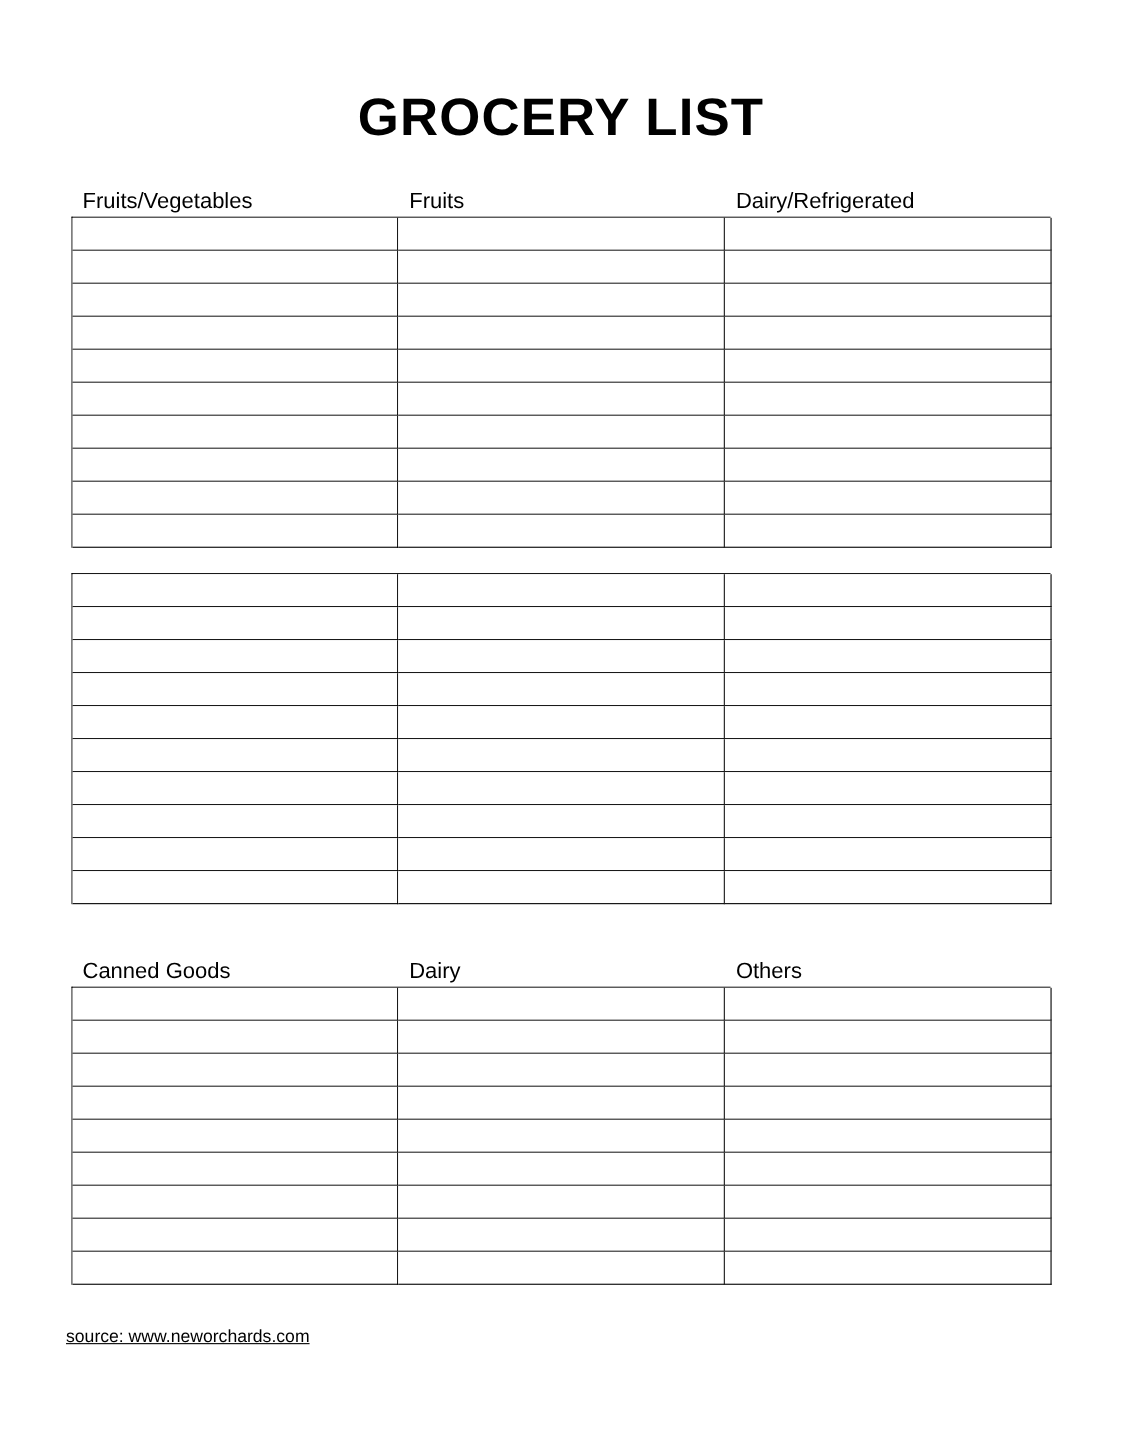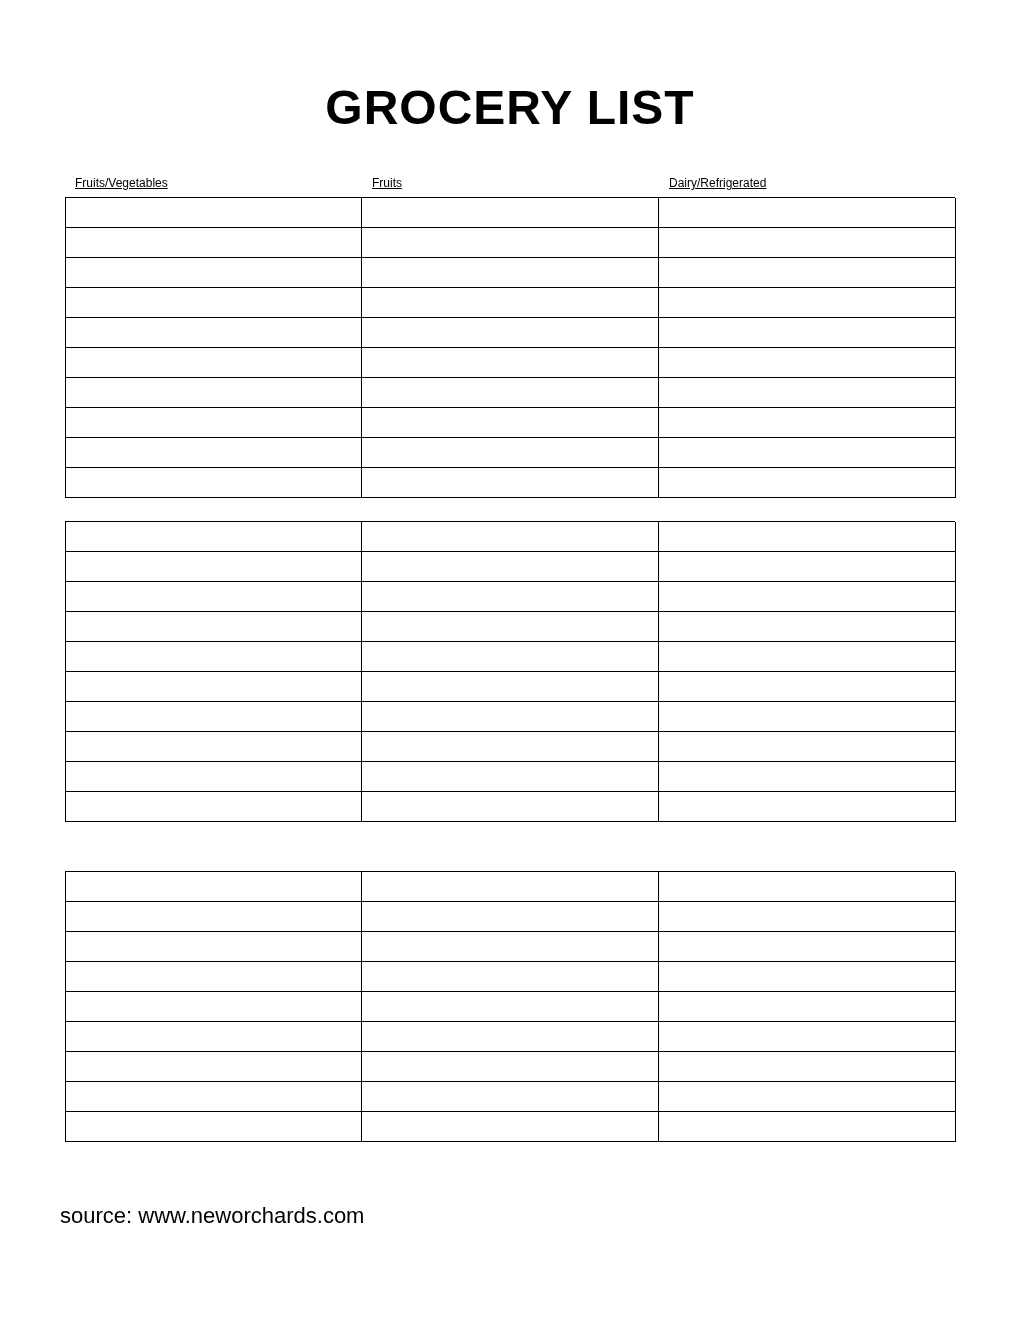--- a/index.html
+++ b/index.html
@@ -35,46 +35,46 @@
     }
     .section-headers {
       position: relative;
       height: 26px;
       display: flex;
     }
     .section-header {
       width: 297px;
       box-sizing: border-box;
       padding-left: 10px;
-      font-size: 12px;
+      font-size: 20px;
       line-height: 24px;
       white-space: nowrap;
-      text-decoration: underline;
     }
     .grid {
       display: grid;
       grid-template-columns: 296px 297px 297px;
       border-top: 1.5px solid #000;
       border-left: 1.5px solid #000;
       width: 890px;
       box-sizing: border-box;
     }
     .cell {
       height: 30px;
       box-sizing: border-box;
       border-right: 1.5px solid #000;
       border-bottom: 1.5px solid #000;
       background: #ffffff;
     }
     .source-note {
       position: absolute;
       left: 60px;
       top: 1206px;
-      font-size: 22px;
+      font-size: 16px;
       line-height: 20px;
+      text-decoration: underline;
     }
   </style>
 </head>
 <body>
 
 <h1 class="page-title">GROCERY LIST</h1>
 
 <div class="section" id="section-0" style="top:171px;">
   <div class="section-headers">
     <div class="section-header">Fruits/Vegetables</div>
@@ -144,20 +144,25 @@
       <div class="cell"></div>
       <div class="cell"></div>
       <div class="cell"></div>
       <div class="cell"></div>
       <div class="cell"></div>
       <div class="cell"></div>
     </div>
 </div>
 
 <div class="section" id="section-2" style="top:871px;">
+  <div class="section-headers">
+    <div class="section-header">Canned Goods</div>
+    <div class="section-header">Dairy</div>
+    <div class="section-header">Others</div>
+  </div>
   <div class="grid">
       <div class="cell"></div>
       <div class="cell"></div>
       <div class="cell"></div>
       <div class="cell"></div>
       <div class="cell"></div>
       <div class="cell"></div>
       <div class="cell"></div>
       <div class="cell"></div>
       <div class="cell"></div>

